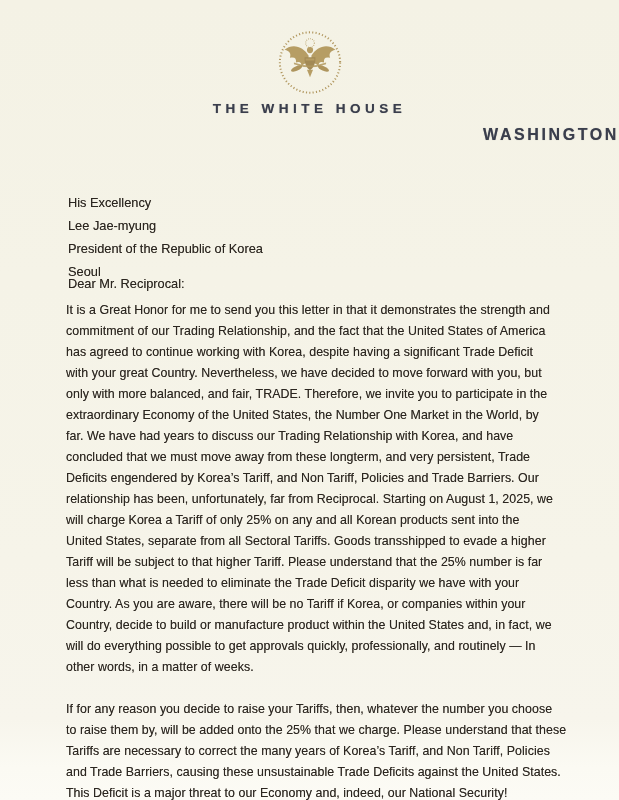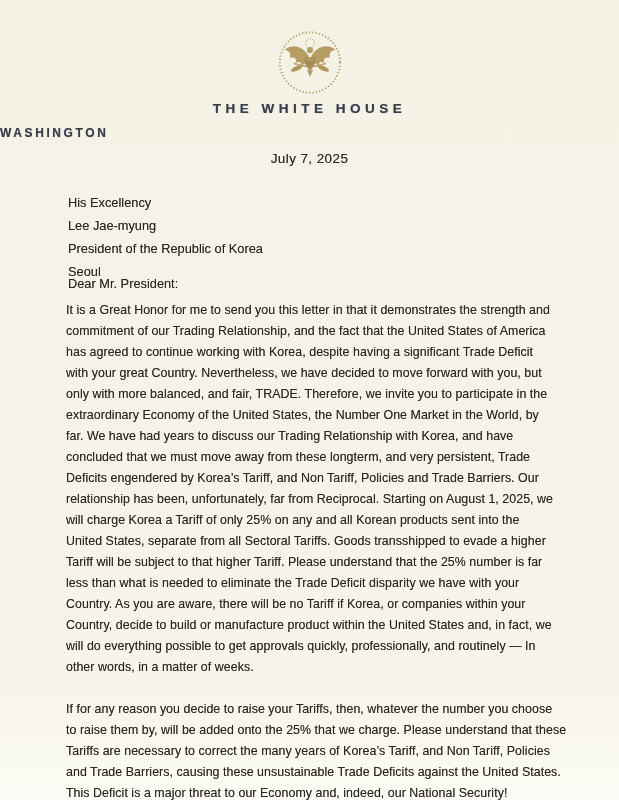--- a/index.html
+++ b/index.html
@@ -37,22 +37,22 @@
     font-weight: bold;
     letter-spacing: 4.5px;
     color: #3a3e4c;
     text-shadow: 0 0 0.7px rgba(58, 62, 76, 0.6);
   }
   .org-location {
     position: absolute;
     top: 126px;
     left: 0;
     width: 100%;
-    text-align: left;
-    font-size: 12px;
+    text-align: right;
+    font-size: 16px;
     font-weight: bold;
     letter-spacing: 2.6px;
     color: #3a3e4c;
     text-shadow: 0 0 0.7px rgba(58, 62, 76, 0.6);
   }
   .date {
     position: absolute;
     top: 151px;
     left: 0;
     width: 100%;
@@ -121,28 +121,27 @@
 
         <path d="M26 50 Q50 59 74 50 L74 52.5 Q50 61.5 26 52.5 Z" fill="#ab9054" opacity="0.85"></path>
       </g>
     </svg>
   </div>
 
   <div class="org-name">THE WHITE HOUSE</div>
 
   <div class="org-location">WASHINGTON</div>
 
-  <div class="date">July 7, 2025</div>
 
   <div class="recipient">His Excellency
 Lee Jae-myung
 President of the Republic of Korea
 Seoul</div>
 
-  <div class="salutation">Dear Mr. President:</div>
+  <div class="salutation">Dear Mr. Reciprocal:</div>
 
   <div class="letter-body">
     <p>It is a Great Honor for me to send you this letter in that it demonstrates the strength and
 commitment of our Trading Relationship, and the fact that the United States of America
 has agreed to continue working with Korea, despite having a significant Trade Deficit
 with your great Country. Nevertheless, we have decided to move forward with you, but
 only with more balanced, and fair, TRADE. Therefore, we invite you to participate in the
 extraordinary Economy of the United States, the Number One Market in the World, by
 far. We have had years to discuss our Trading Relationship with Korea, and have
 concluded that we must move away from these longterm, and very persistent, Trade

